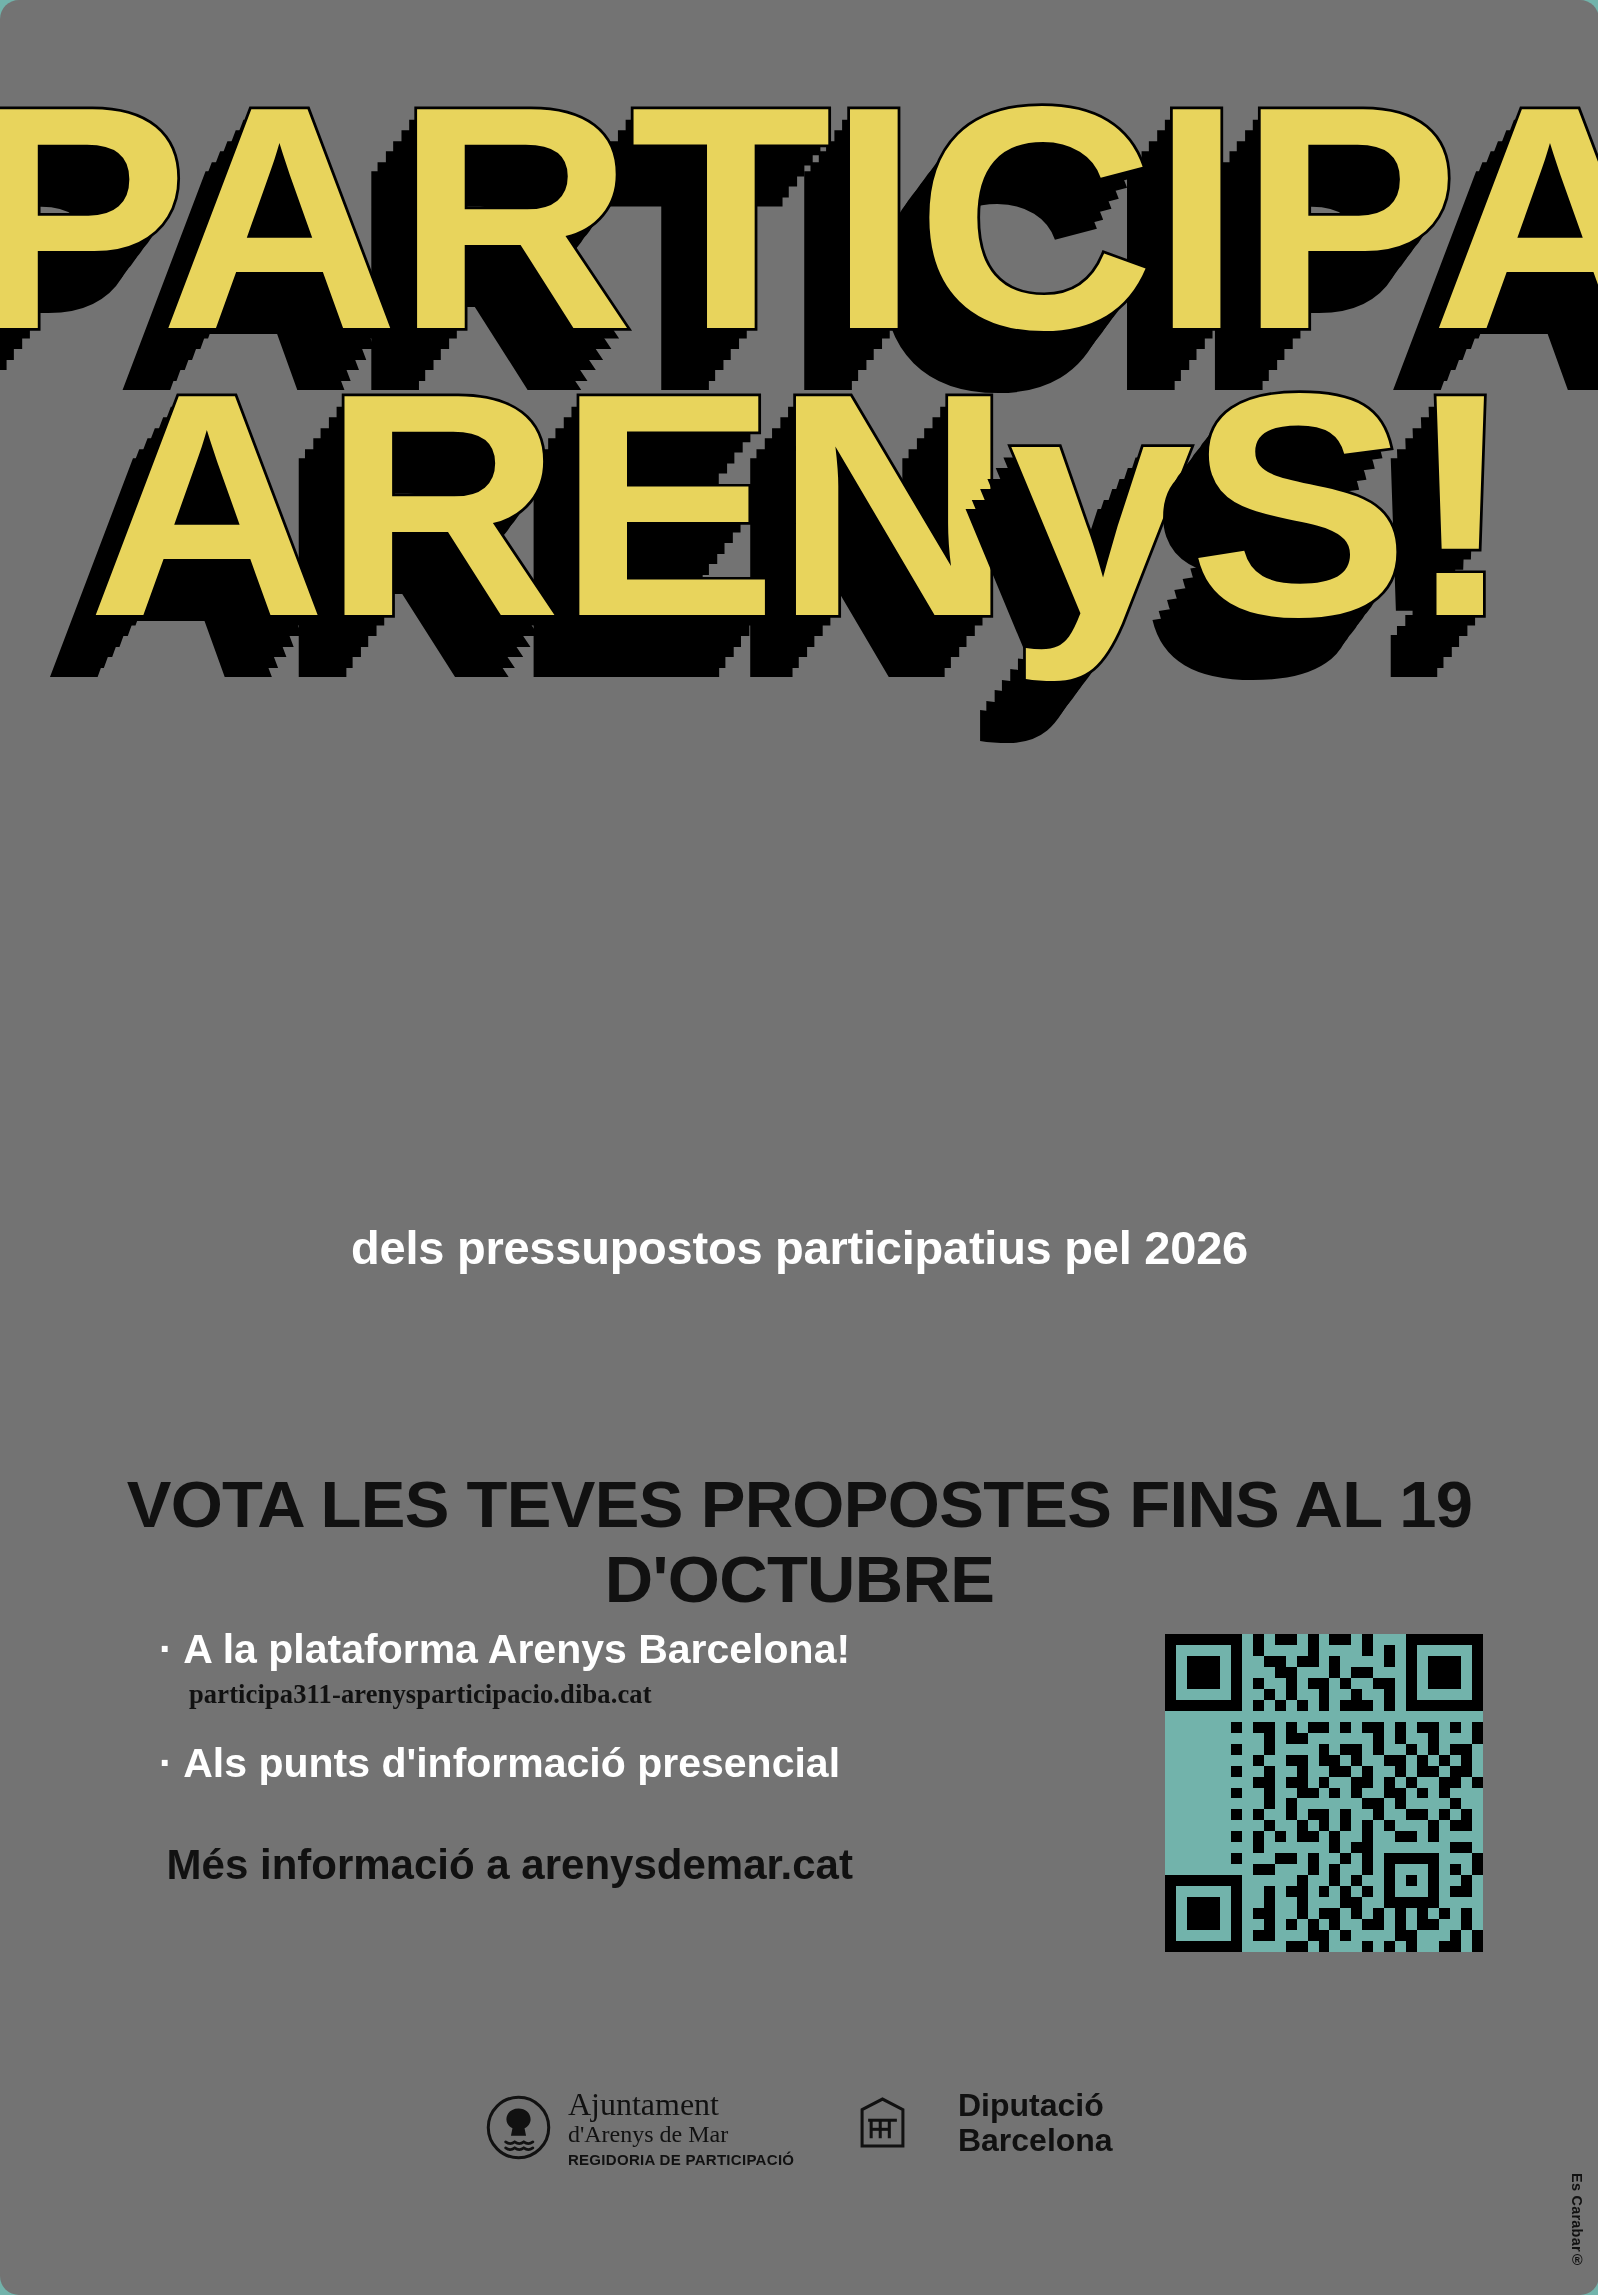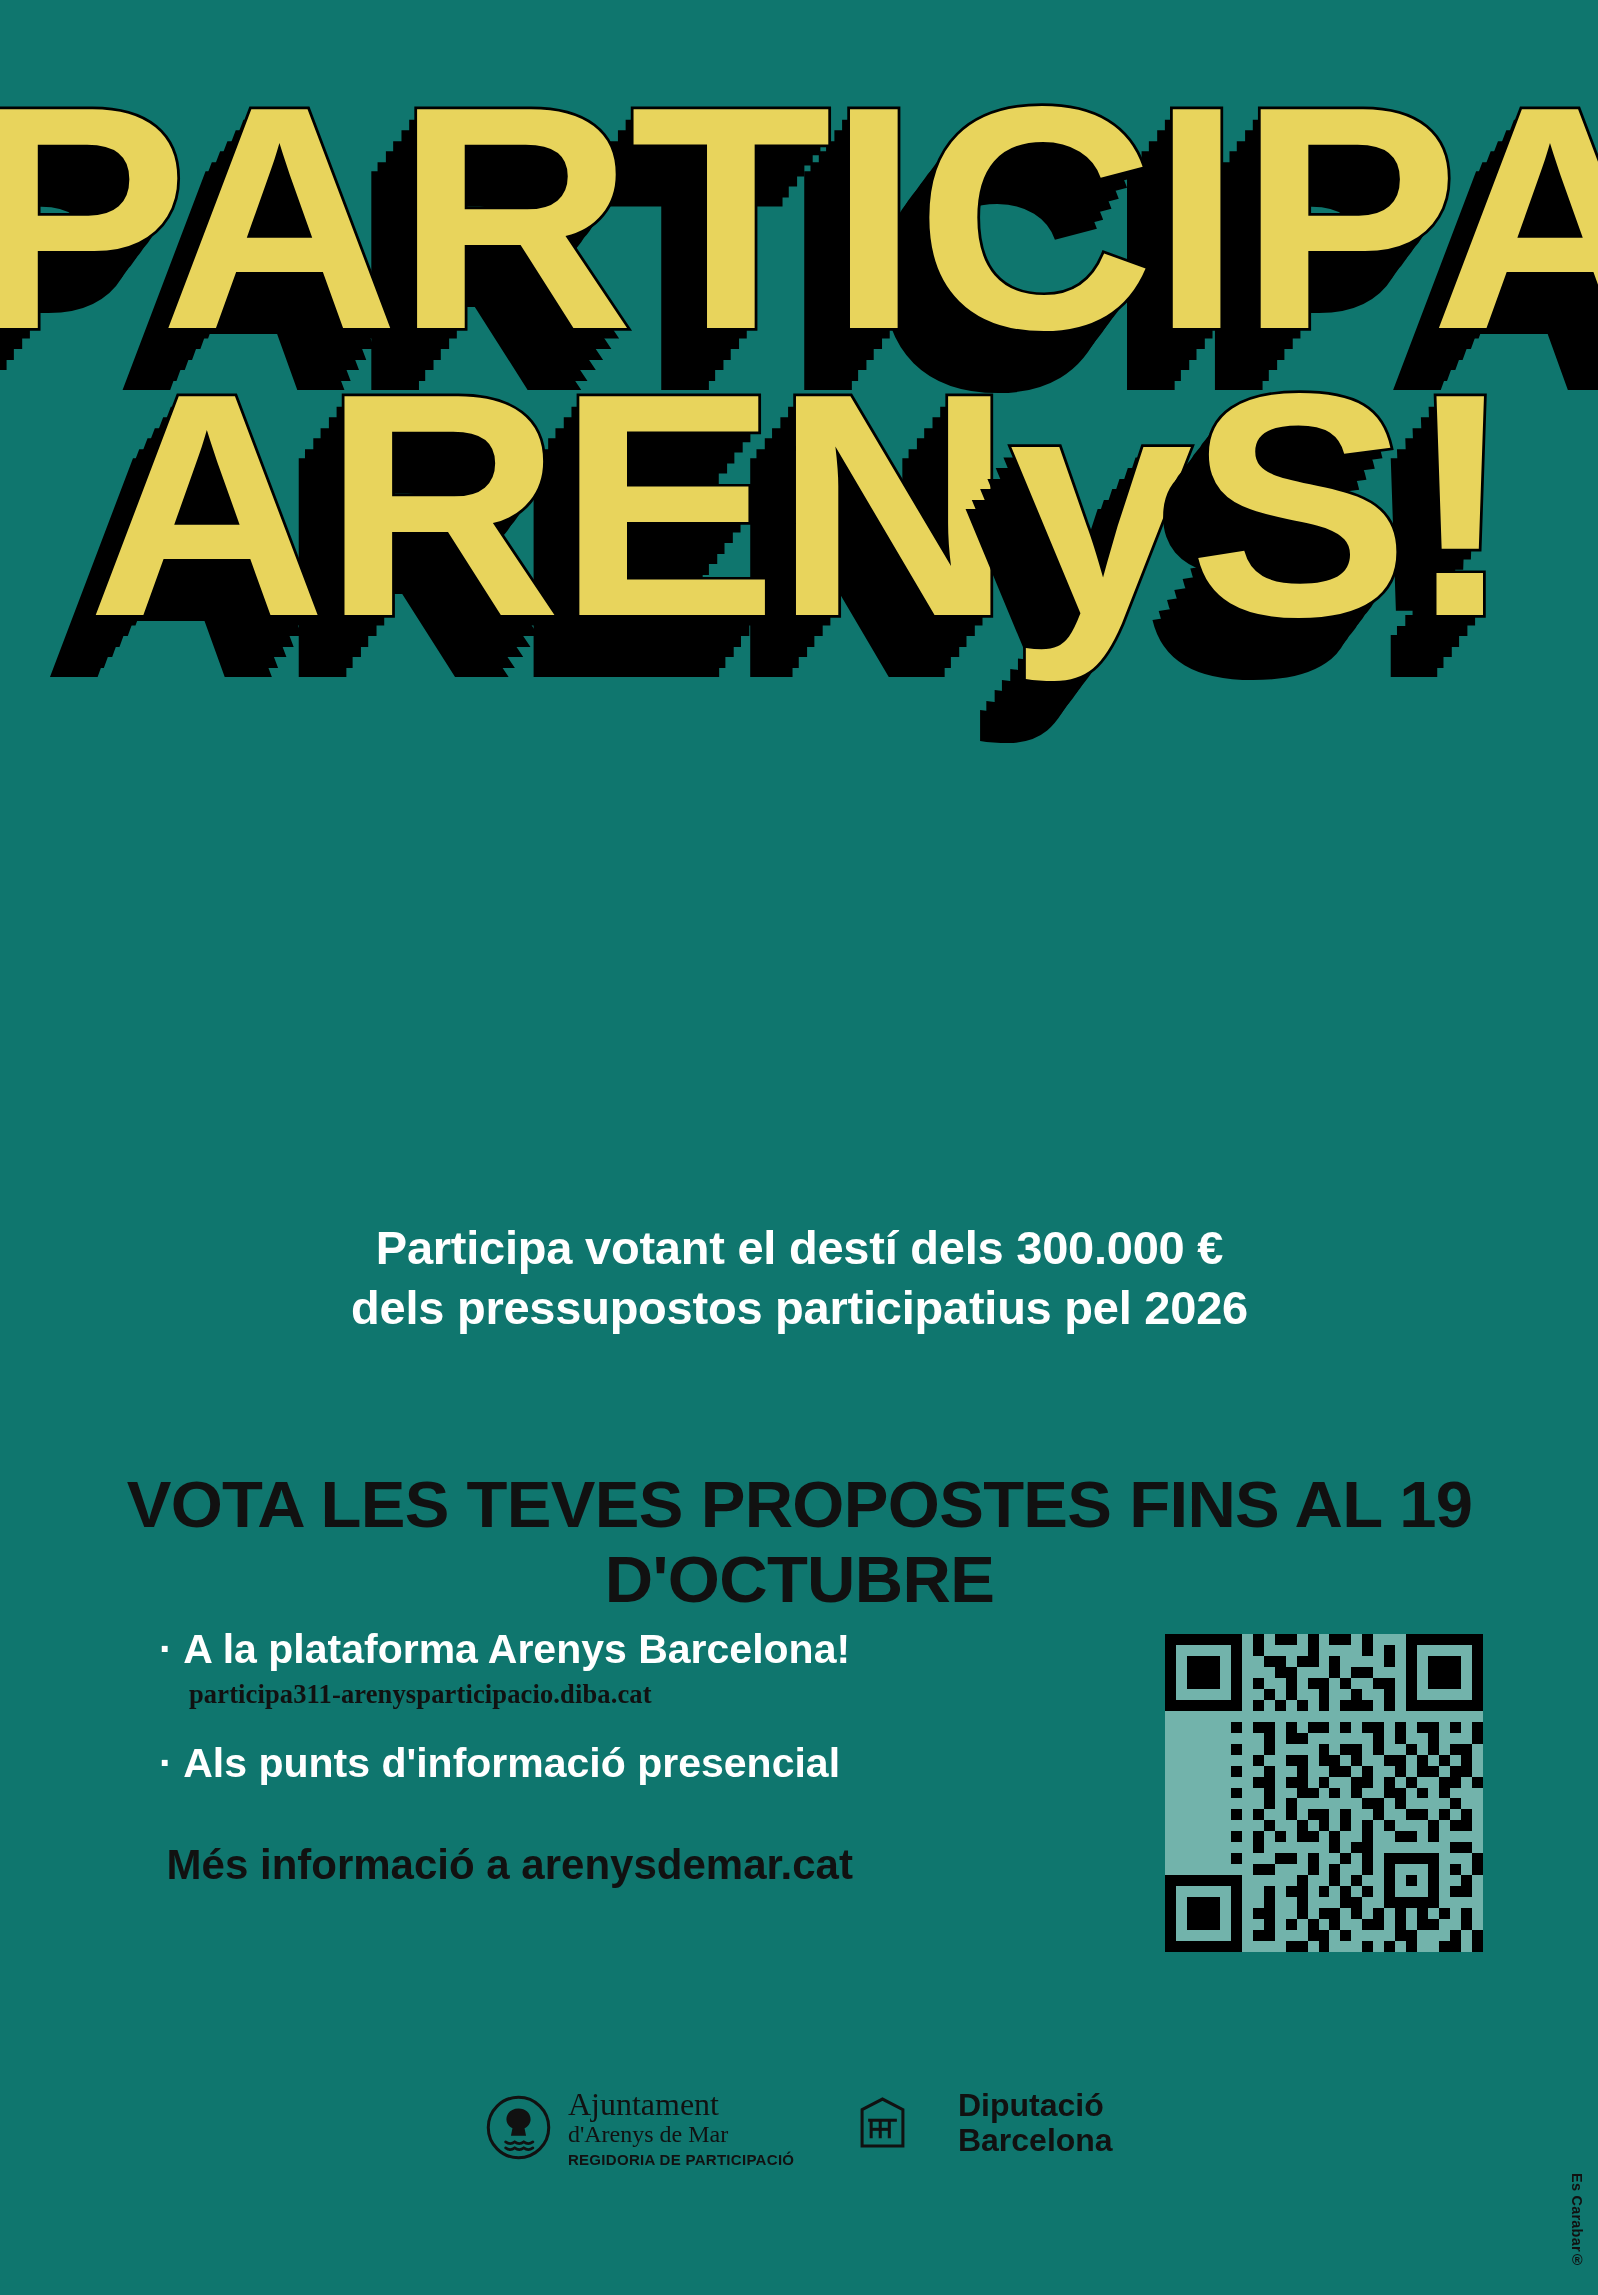--- a/index.html
+++ b/index.html
@@ -12,21 +12,22 @@
     height: 2295px;
     position: relative;
     overflow: hidden;
     font-family: "Liberation Sans", sans-serif;
     -webkit-font-smoothing: antialiased;
   }
 
   .poster {
     position: absolute;
     inset: 0;
-    background: #0f766e;
+    background: #737373;
+    border-radius: 19px;
   }
 
   
   .headline-block {
     position: absolute;
     left: 0;
     top: 91px;
     width: 1599px;
     text-align: center;
   }
@@ -231,21 +232,20 @@
 <body>
 
 <div class="poster">
 
   <div class="headline-block">
     <span class="hl-line hl-1">PARTICIPA</span>
     <span class="hl-line hl-2"><span>AREN</span><span class="lower-y">y</span><span>S!</span></span>
   </div>
 
   <div class="subtitle">
-    <div>Participa votant el destí dels 300.000 €</div>
     <div>dels pressupostos participatius pel 2026</div>
   </div>
 
   <div class="vote-line">VOTA LES TEVES PROPOSTES FINS AL 19 D'OCTUBRE</div>
 
   <div class="info-area">
 
     <div class="bullets">
       <div class="bullet">
         <span class="dot">·</span><span>A la plataforma Arenys Barcelona!</span>

